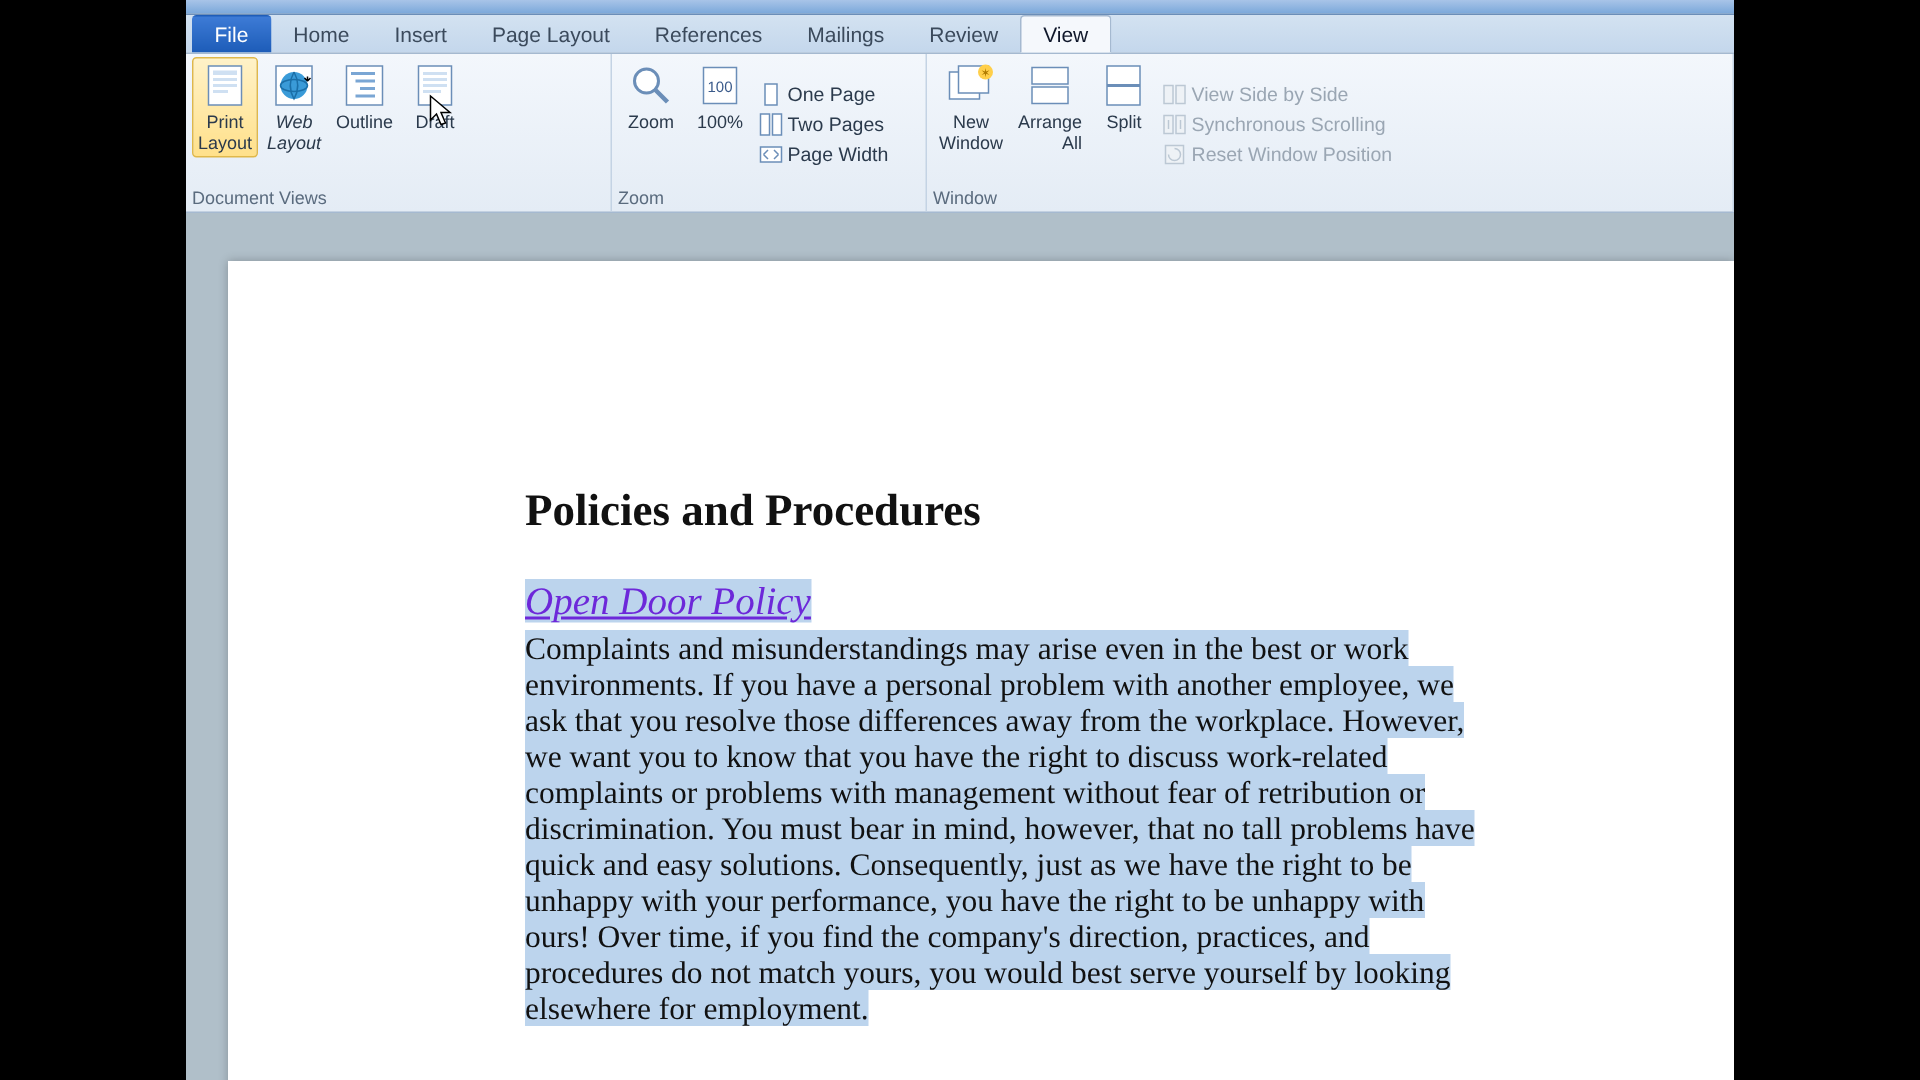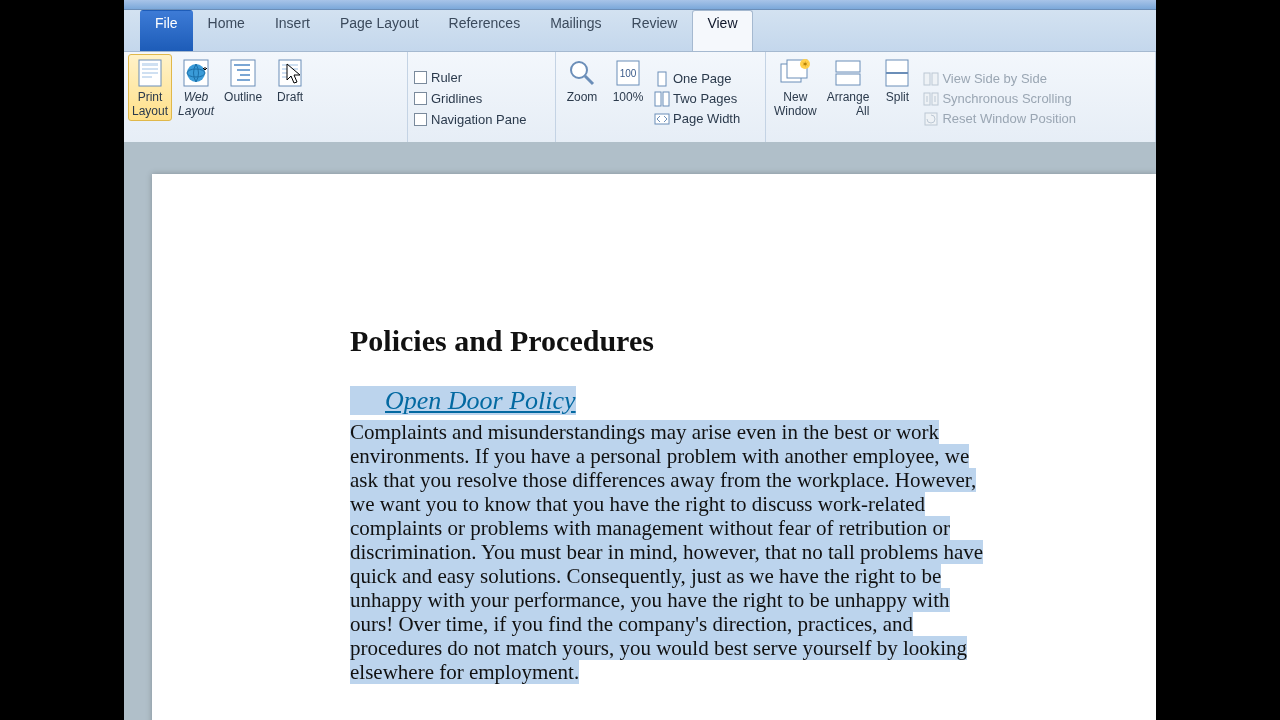--- a/index.html
+++ b/index.html
@@ -3,21 +3,21 @@
 <meta charset="utf-8">
 <style>
 * { margin: 0; padding: 0; box-sizing: border-box; font-family: "Segoe UI", Tahoma, sans-serif; }
 body { width: 1280px; height: 720px; overflow: hidden; background: #000; }
 .app { position: absolute; left: 124px; top: 0; width: 1032px; height: 720px; background: #dce5ef; }
 
 
 .titlebar { height: 10px; background: linear-gradient(#a8c4e8,#7ba8da); border-bottom:1px solid #6b8eb8; }
 
 
-.tabs { height: 42px; display: flex; align-items: stretch; background: linear-gradient(#d3e2f1,#c4d7ec); border-bottom: 1px solid #a5b9d0; padding-left: 12px; }
+.tabs { height: 26px; display: flex; align-items: stretch; background: linear-gradient(#d3e2f1,#c4d7ec); border-bottom: 1px solid #a5b9d0; padding-left: 0; }
 .tab { padding: 4px 14px 0 14px; font-size: 14px; color: #3b4a5c; cursor: pointer; border: 1px solid transparent; border-bottom: none; }
 .tab.file { background: linear-gradient(#3d7bd6,#1d5cb8); color: #fff; border-radius: 3px 3px 0 0; margin-left:4px; }
 .tab.active { background: #f5f8fc; border-color: #a5b9d0; border-radius: 3px 3px 0 0; color: #0f172a; }
 
 
 .ribbon { height: 106px; background: linear-gradient(#f3f7fc,#e4ecf5); border-bottom: 1px solid #a5b9d0; display: flex; }
 .group { border-right: 1px solid #c4d3e4; display: flex; flex-direction: column; justify-content: space-between; padding: 2px 4px 1px 4px; }
 .group-body { flex: 1; display: flex; align-items: flex-start; gap: 2px; }
 .group-label { font-size: 12px; color: #5a6b7e; padding-bottom: 1px; }
 
@@ -32,21 +32,21 @@
 
 .smallrow { display: flex; align-items: center; gap: 3px; font-size: 13px; color: #2b3a4c; padding: 2px; cursor: pointer; }
 .smallrow.disabled { color: #9aa6b3; cursor: default; }
 .sico { width: 16px; height: 16px; display:flex; align-items:center; justify-content:center; }
 
 
 .docarea { position: absolute; top: 142px; left: 0; right: 0; bottom: 0; background: #b0bfc9; overflow: hidden; }
 .page { position: absolute; left: 28px; top: 32px; width: 1004px; min-height: 800px; background: #fff; box-shadow: 0 0 6px rgba(0,0,0,.25); padding: 150px 170px 40px 198px; }
 .h1 { font-family: "Times New Roman", serif; font-size: 30px; font-weight: bold; color: #111; margin-bottom: 42px; }
 .h2 { font-family: "Times New Roman", serif; font-size: 30px; font-weight: bold; color: #111; margin-bottom: 28px; }
-.h3 { font-family: "Times New Roman", serif; font-size: 26px; font-style: italic; text-decoration: underline; color: #0369a1; display:inline;padding-left:35px; }
+.h3 { font-family: "Times New Roman", serif; font-size: 26px; font-style: italic; text-decoration: underline; color: #6d28d9; display:inline; }
 .h3wrap { margin-bottom: 4px; }
 .body { font-family: "Times New Roman", serif; font-size: 21px; color: #111; line-height: 24px; display:inline; }
 .sel-hl { background: #bcd4ed; }
 .cursor-img { position:absolute; left:161px; top:62px; pointer-events:none; }
 
 svg { display:block; }
 </style>
 </head>
 <body>
 
@@ -115,39 +115,20 @@
                 <rect x="7" y="14" width="16" height="2" fill="#cfe0f2"></rect>
                 <rect x="7" y="18" width="12" height="2" fill="#cfe0f2"></rect>
               </svg>
           </span>
           <span class="lbl">Draft</span>
         </div>
       </div>
       <div class="group-label">Document Views</div>
     </div>
 
-    <div class="group" style="width:148px;">
-      <div class="group-body">
-        <div class="vstack">
-          <div class="checkrow">
-              <span class="chkbox"></span>
-              <span>Ruler</span>
-            </div>
-          <div class="checkrow">
-              <span class="chkbox"></span>
-              <span>Gridlines</span>
-            </div>
-          <div class="checkrow">
-              <span class="chkbox"></span>
-              <span>Navigation Pane</span>
-            </div>
-        </div>
-      </div>
-      <div class="group-label">Show</div>
-    </div>
 
     <div class="group" style="width:210px;">
       <div class="group-body">
         <div class="bigbtn">
           <span class="ico">
             <svg width="30" height="30">
                 <circle cx="12" cy="12" r="8" fill="#fff" stroke="#6b8eb8" stroke-width="2"></circle>
                 <line x1="18" y1="18" x2="26" y2="26" stroke="#6b8eb8" stroke-width="3"></line>
               </svg>
           </span>

